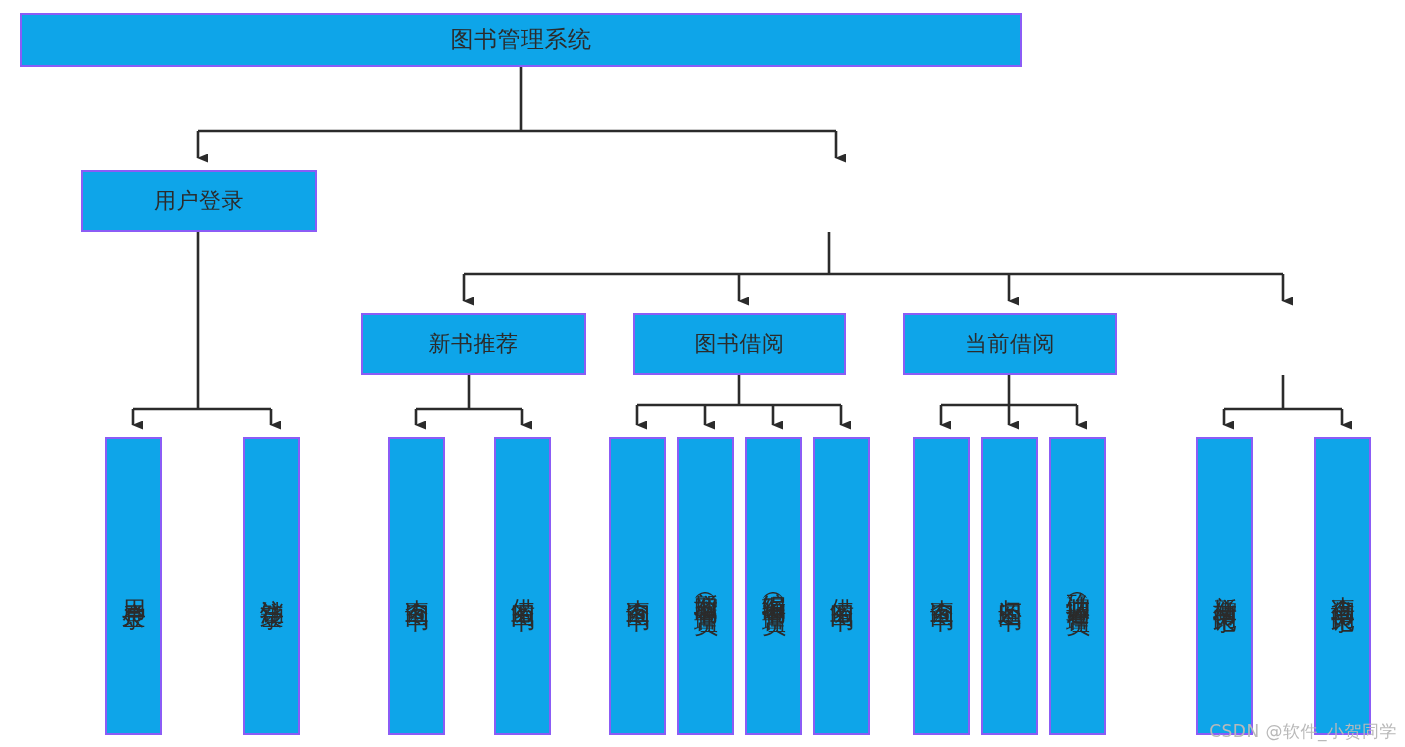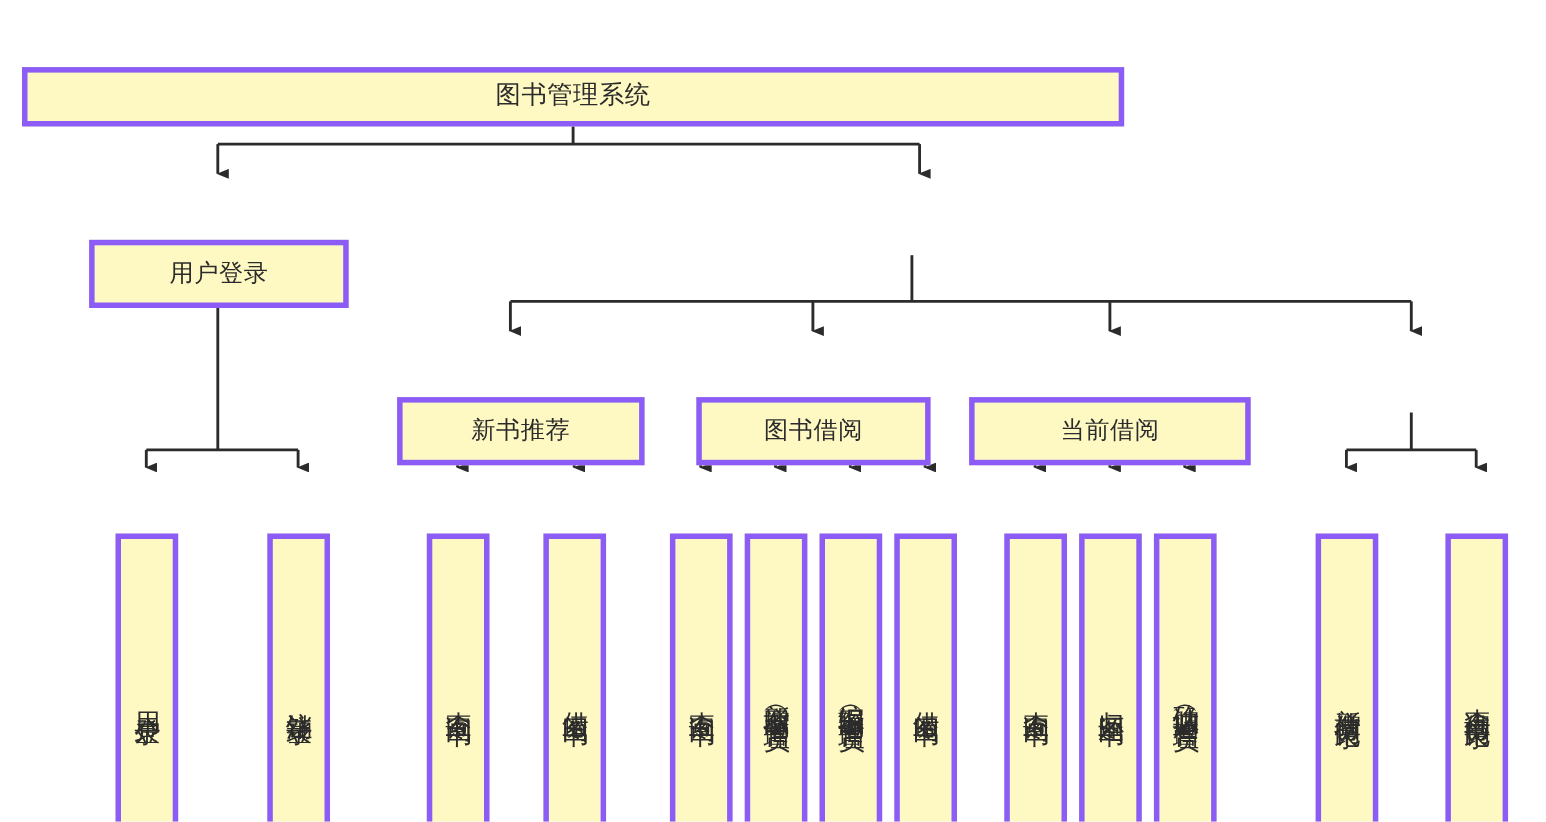--- a/index.html
+++ b/index.html
@@ -21,27 +21,26 @@
   #connector-layer {
     position: absolute;
     left: 0;
     top: 0;
     width: 1405px;
     height: 747px;
   }
   .node {
     position: absolute;
     box-sizing: border-box;
-    background: #fef9c3;
-    border: 5px solid #8b5cf6;
+    background: #0ea5e9;
+    border: 2px solid #8b5cf6;
     display: flex;
     align-items: center;
     justify-content: center;
     z-index: 2;
-    margin-top: 48px;
   }
   .node .node-label {
     color: #2b2b2b;
     line-height: 1.18;
     letter-spacing: 0.5px;
     text-align: center;
     white-space: nowrap;
   }
   .node.horizontal .node-label {
     font-size: 22px;
@@ -135,21 +134,21 @@
   <div class="node horizontal" style="left:81px; top:170px; width:236px; height:62px;">
     <span class="node-label">用户登录</span>
   </div>
 
   <div class="node horizontal" style="left:361px; top:313px; width:225px; height:62px;">
     <span class="node-label">新书推荐</span>
   </div>
   <div class="node horizontal" style="left:633px; top:313px; width:213px; height:62px;">
     <span class="node-label">图书借阅</span>
   </div>
-  <div class="node horizontal" style="left:881px; top:313px; width:256px; height:62px;">
+  <div class="node horizontal" style="left:903px; top:313px; width:214px; height:62px;">
     <span class="node-label">当前借阅</span>
   </div>
 
   <div class="node vertical" style="left:105px; top:437px; width:57px; height:298px;">
     <span class="node-label">用户登录</span>
   </div>
   <div class="node vertical" style="left:243px; top:437px; width:57px; height:298px;">
     <span class="node-label">注销登录</span>
   </div>
 
@@ -183,14 +182,15 @@
     <span class="node-label">确认归还（管理员）</span>
   </div>
 
   <div class="node vertical" style="left:1196px; top:437px; width:57px; height:298px;">
     <span class="node-label">新增借阅记录</span>
   </div>
   <div class="node vertical" style="left:1314px; top:437px; width:57px; height:298px;">
     <span class="node-label">查询借阅记录</span>
   </div>
 
+  <div class="watermark">CSDN @软件_小贺同学</div>
 
 </div>
 
 </body></html>

